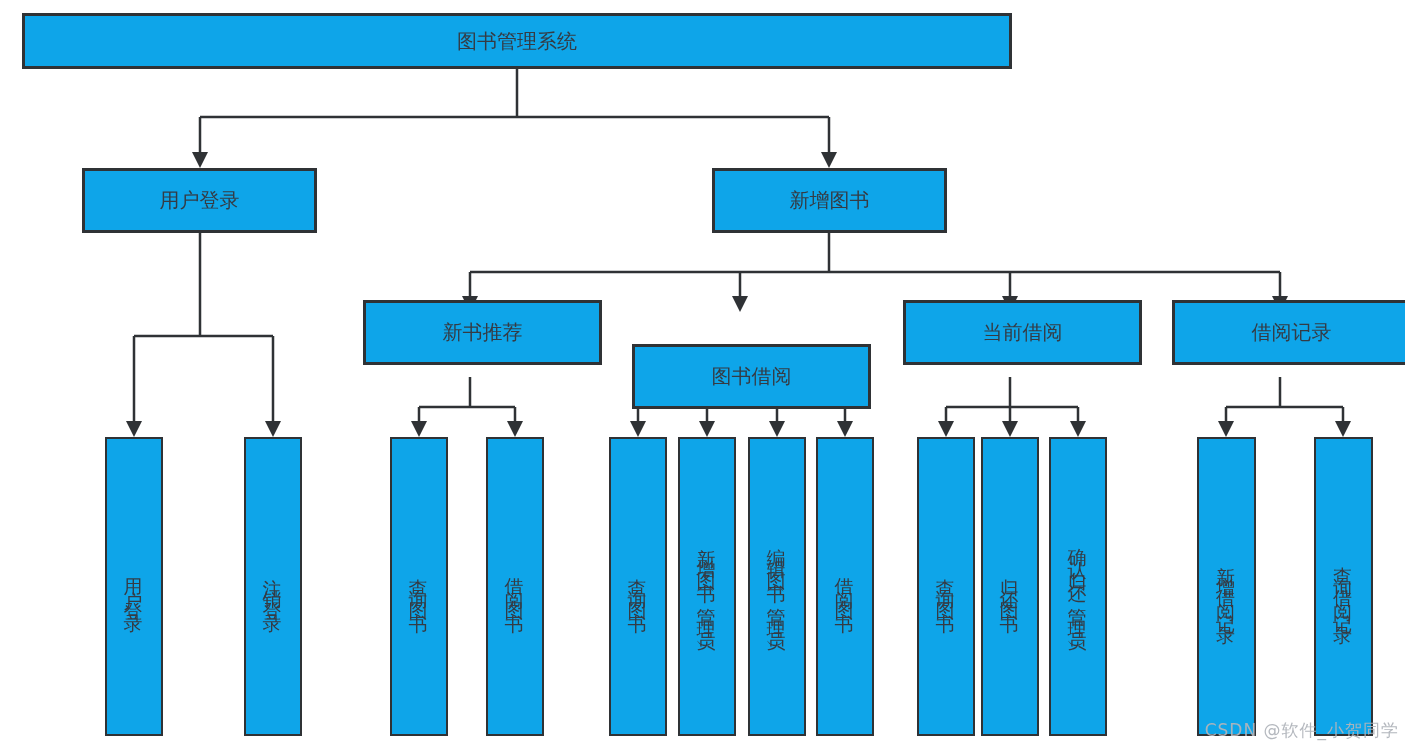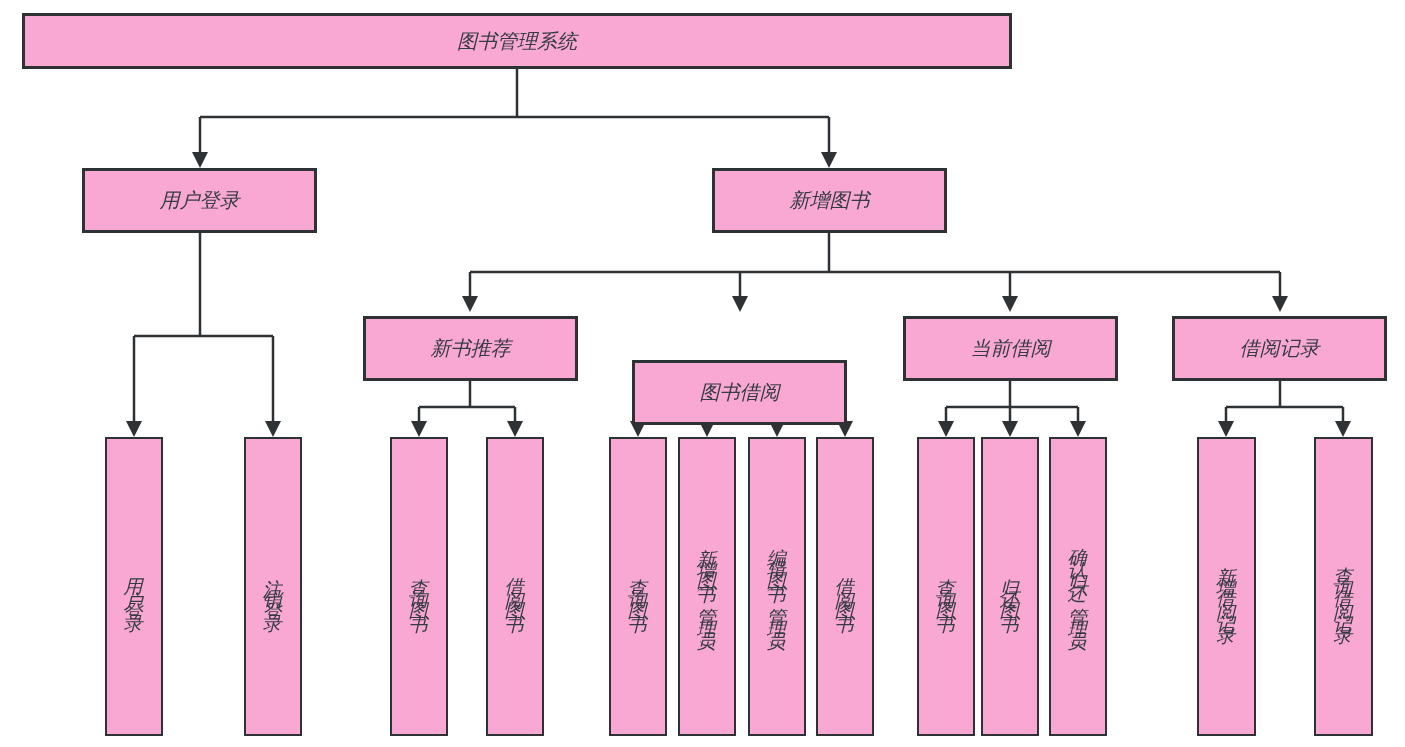--- a/index.html
+++ b/index.html
@@ -18,42 +18,41 @@
   .connectors {
     position: absolute;
     left: 0; top: 0;
     width: 1405px;
     height: 747px;
     z-index: 1;
   }
   .node {
     position: absolute;
     box-sizing: border-box;
-    background: #f9a8d4;
+    background: #0ea5e9;
     border: 2px solid #2f3235;
     color: #353b44;
     display: flex;
     align-items: center;
     justify-content: center;
     z-index: 2;
-    font-style: italic;
   }
   .node.root {
     left: 22px; top: 13px;
     width: 990px; height: 56px;
     border-width: 3px;
     font-size: 20px;
   }
   .node.branch {
     height: 65px;
     font-size: 20px;
     border-width: 3px;
   }
   .node.lvl1 { top: 168px; width: 235px; }
-  .node.lvl2 { top: 316px; width: 215px; }
+  .node.lvl2 { top: 300px; width: 239px; }
   .node.leaf {
     top: 437px;
     width: 58px;
     height: 299px;
     font-size: 19px;
     writing-mode: vertical-rl;
     text-orientation: upright;
     letter-spacing: 12px;
     line-height: 58px;
     border-width: 2.5px;
@@ -128,14 +127,15 @@
   <div class="node leaf" style="left:748px;">编辑图书（管理员）</div>
   <div class="node leaf" style="left:816px;">借阅图书</div>
 
   <div class="node leaf" style="left:917px;">查询图书</div>
   <div class="node leaf" style="left:981px;">归还图书</div>
   <div class="node leaf" style="left:1049px;">确认归还（管理员）</div>
 
   <div class="node leaf" style="left:1197px; width:59px;">新增借阅记录</div>
   <div class="node leaf" style="left:1314px; width:59px;">查询借阅记录</div>
 
+  <div class="watermark">CSDN @软件_小贺同学</div>
 
 </div>
 
 </body></html>

